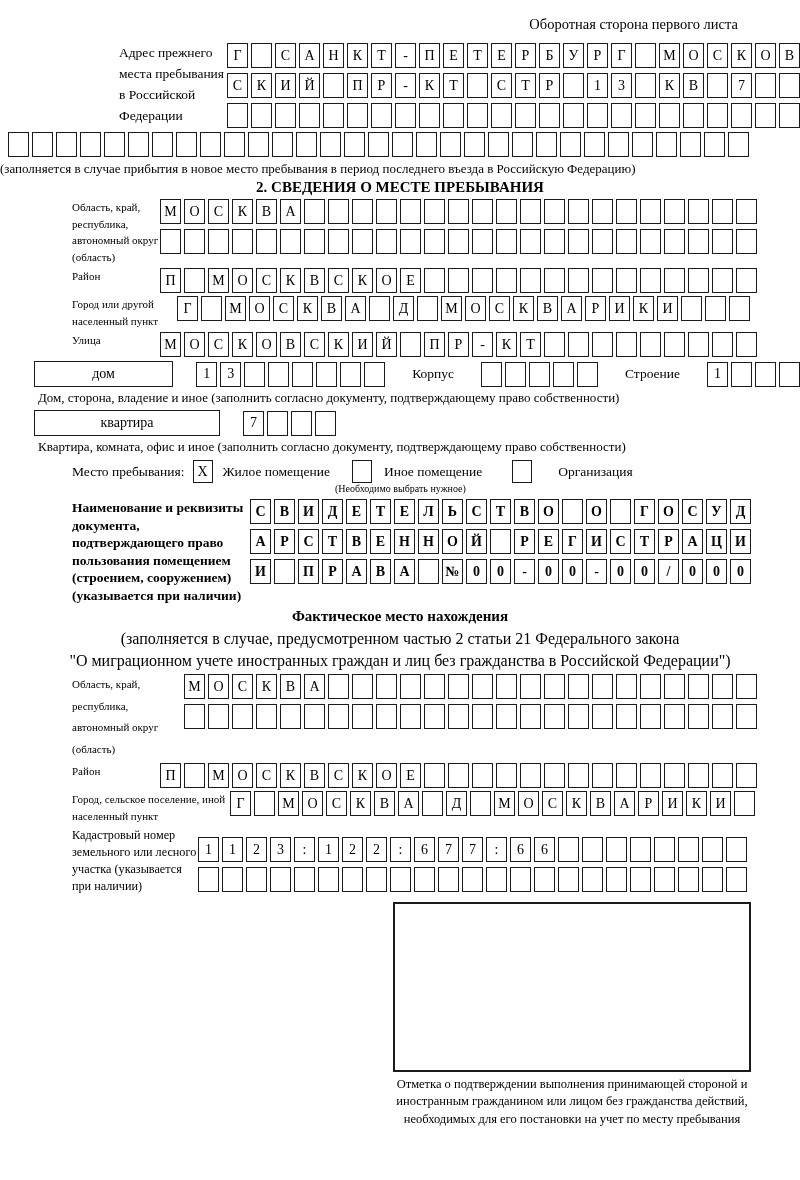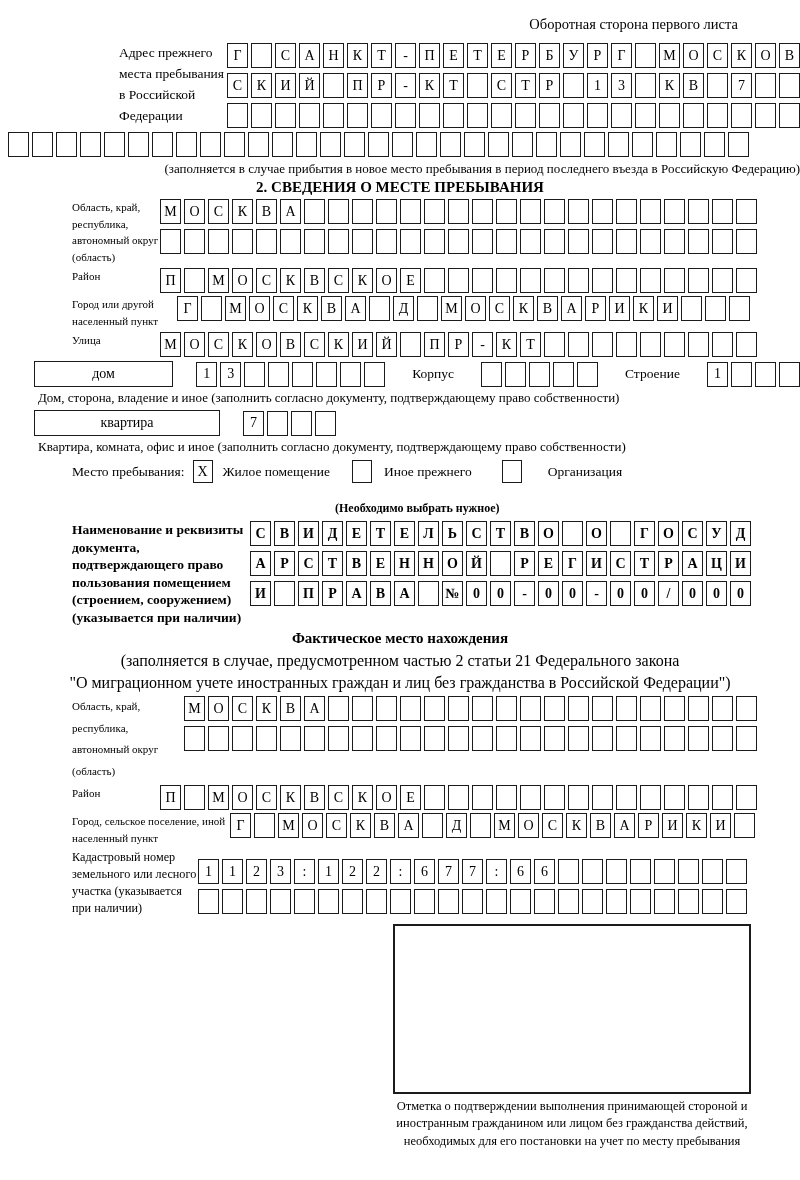--- a/index.html
+++ b/index.html
@@ -10,21 +10,21 @@
   
   .cells{display:flex;gap:3px;}
   .cell{box-sizing:border-box;flex:0 0 auto;width:21px;height:25px;
         border:1.5px solid #1b1b1b;display:flex;align-items:center;
         justify-content:center;font-size:14px;}
   .rows{display:flex;flex-direction:column;gap:5px;}
 
   .prev{display:flex;padding-left:70px;margin-top:10px;justify-content:flex-end;}
   .plabel{flex:0 0 auto;width:108px;font-size:13.5px;line-height:1.55;}
   .fullrow{padding-left:8px;margin-top:4px;}
-  .note-center{text-align:right;font-size:13px;margin-top:4px;}
+  .note-center{text-align:left;font-size:13px;margin-top:4px;}
 
   .sec-title{text-align:center;font-weight:bold;font-size:15px;margin-top:2px;}
   .fact-title{text-align:center;font-weight:bold;font-size:15px;margin-top:4px;}
   .fact-note{text-align:center;font-size:16px;line-height:1.35;margin-top:3px;}
 
   .field{display:flex;align-items:flex-start;padding-left:72px;margin-top:3px;}
   .flabel{flex:0 0 auto;font-size:11px;line-height:1.5;}
   .w88{width:88px;} .w105{width:105px;} .w112{width:112px;line-height:1.95;}
   .w158{width:158px;} .w178{width:178px;font-size:13.5px;line-height:1.3;}
   .cad{width:126px;font-size:12.2px;line-height:1.4;}
@@ -35,21 +35,21 @@
              display:flex;align-items:center;justify-content:center;font-size:14px;}
   .lb-dom{width:163px;} .lb-kv{width:186px;}
   .mid-label{font-size:13.5px;margin:0 4px;}
   .small-note{font-size:13px;padding-left:38px;margin-top:3px;}
 
   .stay-row{display:flex;align-items:center;padding-left:72px;margin-top:5px;
             font-size:13.5px;}
   .checkbox{box-sizing:border-box;flex:0 0 auto;width:20px;height:23px;
             border:1.5px solid #1b1b1b;display:flex;align-items:center;
             justify-content:center;font-size:14px;}
-  .stay-note{font-size:12px;margin-top:18px;padding-left:335px;font-weight:bold;}
+  .stay-note{font-size:10px;margin-top:0;padding-left:335px;}
 
   .doc{display:flex;padding-left:72px;margin-top:5px;font-weight:bold;}
 
   .stamp-box{box-sizing:border-box;margin:6px 0 0 393px;width:358px;height:170px;
              border:2px solid #1b1b1b;}
   .stamp-note{margin:4px 0 0 392px;width:360px;text-align:center;
               font-size:12.5px;line-height:1.4;}
 </style>
 </head>
 <body>
@@ -367,21 +367,21 @@
       <span class="cell"></span>
     </div>
 </div>
 <div class="small-note">Квартира, комната, офис и иное (заполнить согласно документу, подтверждающему право собственности)</div>
 
 <div class="stay-row">
   <span>Место пребывания:</span>
   <span class="checkbox" style="margin-left:8px;">X</span>
   <span style="margin-left:10px;">Жилое помещение</span>
   <span class="checkbox" style="margin-left:22px;"></span>
-  <span style="margin-left:12px;">Иное прежнего</span>
+  <span style="margin-left:12px;">Иное помещение</span>
   <span class="checkbox" style="margin-left:30px;"></span>
   <span style="margin-left:26px;">Организация</span>
 </div>
 <div class="stay-note">(Необходимо выбрать нужное)</div>
 
 <div class="doc">
   <div class="flabel w178">Наименование и реквизиты документа, подтверждающего право пользования помещением (строением, сооружением) (указывается при наличии)</div>
   <div class="rows">
     <div class="cells">
         <span class="cell">С</span>

